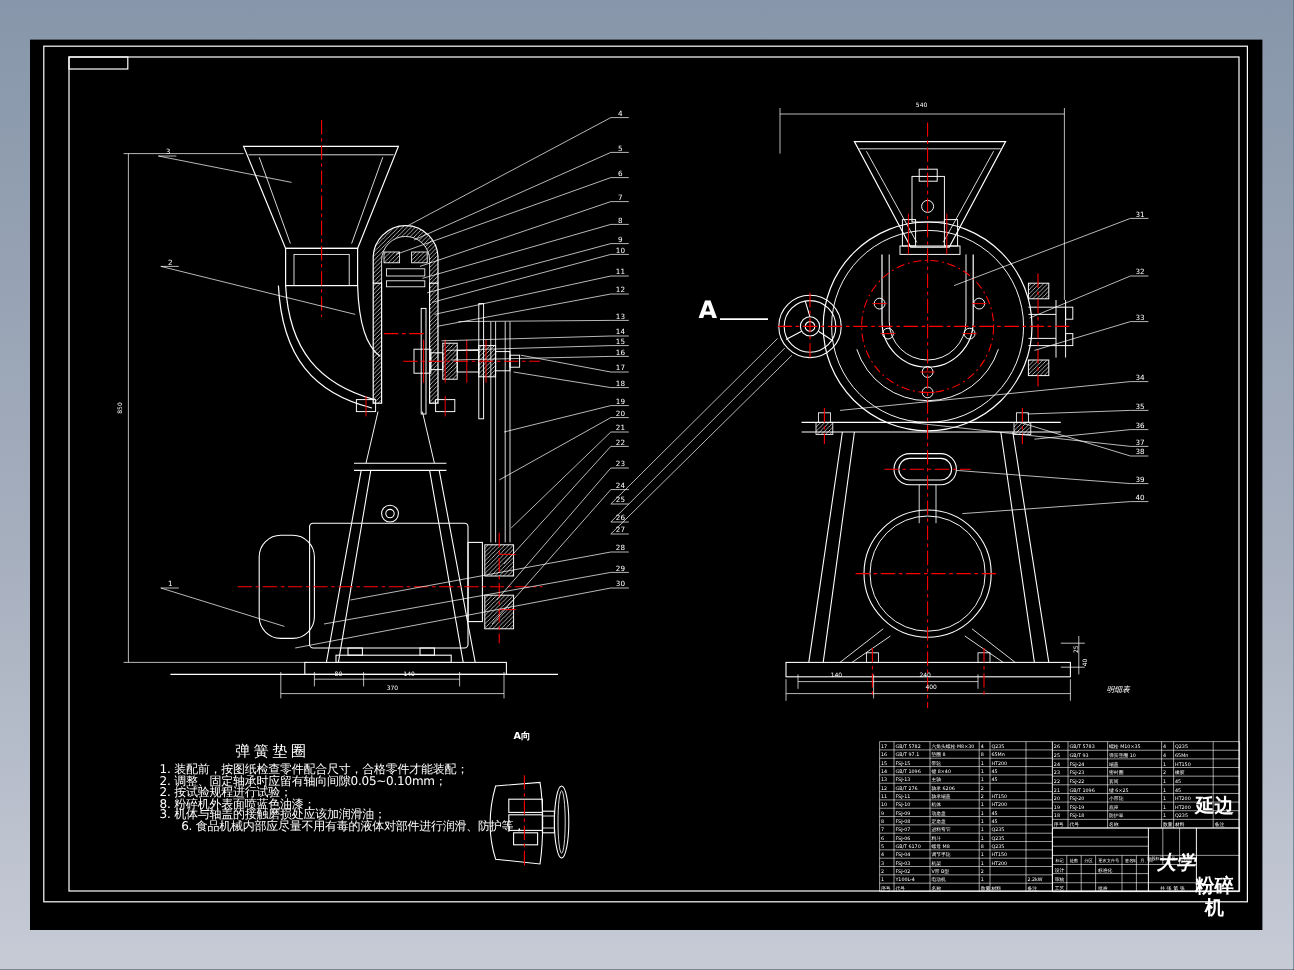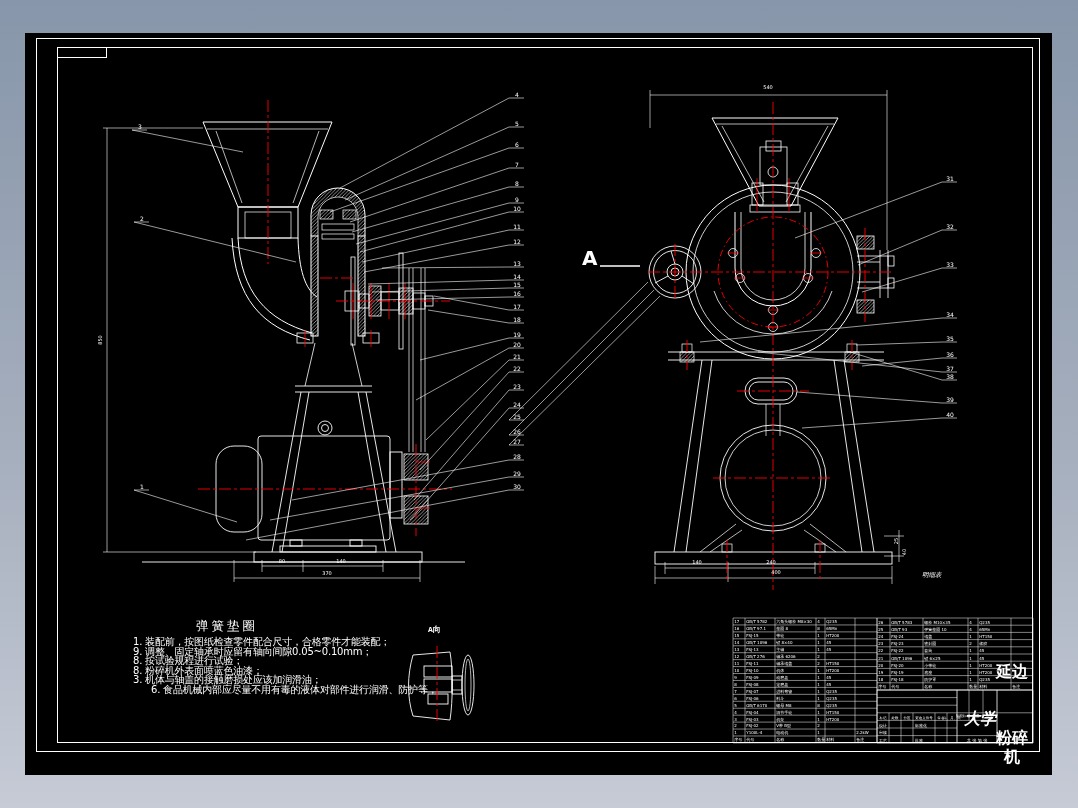--- a/index.html
+++ b/index.html
@@ -571,27 +571,27 @@
         <text x="915" y="741.5" fill="#fff" font-size="4" text-anchor="start" font-family="DejaVu Sans, sans-serif">批准</text>
         <text x="963" y="717" fill="#fff" font-size="3.5" text-anchor="middle" font-family="DejaVu Sans, sans-serif">阶段标记</text>
         <text x="976" y="717" fill="#fff" font-size="3.5" text-anchor="middle" font-family="DejaVu Sans, sans-serif">重量</text>
         <text x="990" y="717" fill="#fff" font-size="3.5" text-anchor="middle" font-family="DejaVu Sans, sans-serif">比例</text>
         <text x="977" y="741.5" fill="#fff" font-size="4.2" text-anchor="middle" font-family="DejaVu Sans, sans-serif">共 张 第 张</text>
       </g>
   </svg>
 
   <div class="abs white-text tech-title" style="left:196px;top:620px;">弹簧垫圈</div>
   <div class="abs white-text tech-item" style="left:133px;top:637px;">1. 装配前，按图纸检查零件配合尺寸，合格零件才能装配；</div>
-  <div class="abs white-text tech-item" style="left:133px;top:647px;">9. 调整、固定轴承时应留有轴向间隙0.05~0.10mm；</div>
-  <div class="abs white-text tech-item" style="left:133px;top:656px;">8. 按试验规程进行试验；</div>
+  <div class="abs white-text tech-item" style="left:133px;top:647px;">2. 调整、固定轴承时应留有轴向间隙0.05~0.10mm；</div>
+  <div class="abs white-text tech-item" style="left:133px;top:656px;">2. 按试验规程进行试验；</div>
   <div class="abs white-text tech-item" style="left:133px;top:666px;">8. 粉碎机外表面喷蓝色油漆；</div>
   <div class="abs white-text tech-item" style="left:133px;top:675px;">3. 机体与轴盖的接触磨损处应该加润滑油；</div>
   <div class="abs white-text tech-item" style="left:133px;top:685px;padding-left:18px;">6. 食品机械内部应尽量不用有毒的液体对部件进行润滑、防护等，</div>
 
-  <div class="abs white-text va-label" style="left:428px;top:626px;font-family:Liberation Mono, monospace;">A向</div>
+  <div class="abs white-text va-label" style="left:428px;top:610px;">A向</div>
   <div class="abs white-text big-a" style="left:582px;top:248px;">A</div>
   <div class="abs white-text caption" style="left:922px;top:572px;font-style:italic;">明细表</div>
 
   <div class="abs white-text name-line" style="left:992px;top:664px;">延边</div>
   <div class="abs white-text name-line" style="left:960px;top:711px;font-style:italic;">大学</div>
   <div class="abs white-text name-line" style="left:992px;top:730px;text-align:center;">粉碎</div>
   <div class="abs white-text name-line" style="left:992px;top:749px;">机</div>
 
 </div>
 

